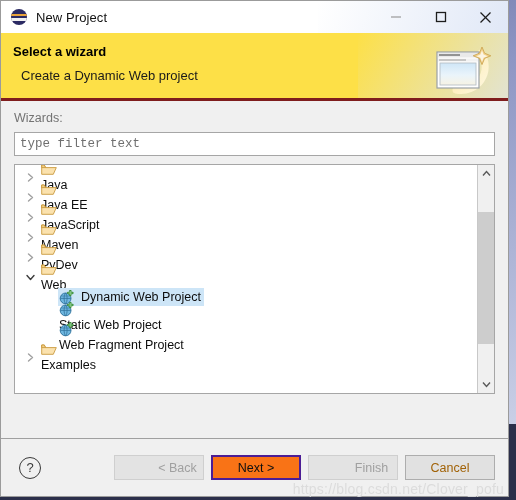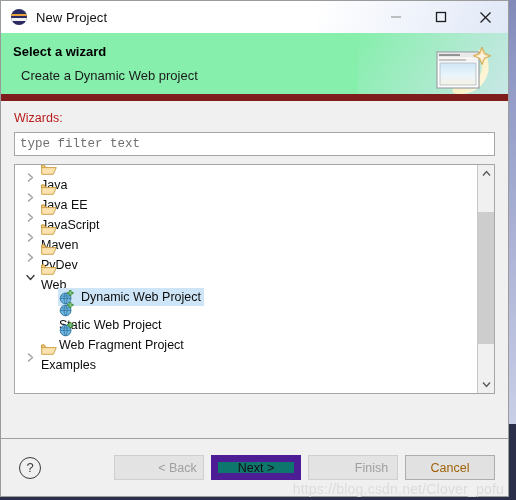--- a/index.html
+++ b/index.html
@@ -87,22 +87,22 @@
     width: 45px; height: 32px;
     display: flex; align-items: center; justify-content: center;
     cursor: default;
   }
   .wc svg { display: block; }
 
   
   #header {
     flex: 0 0 auto;
     height: 68px;
-    background: #86efac;
-    border-bottom: 7px solid #7f1d1d;
+    background: #fde047;
+    border-bottom: 3px solid #7f1d1d;
     position: relative;
     padding: 11px 0 0 12px;
     overflow: hidden;
   }
   #header .hdr-glow {
     position: absolute;
     right: 0; top: 0;
     width: 150px; height: 68px;
     background: linear-gradient(120deg, rgba(255,255,255,0) 0%, rgba(219,228,246,0.8) 100%);
   }
@@ -130,21 +130,21 @@
   #body {
     flex: 1 1 auto;
     background: #f0f0f0;
     padding: 10px 13px 0 13px;
     display: flex;
     flex-direction: column;
     min-height: 0;
   }
   #wizards-label {
     font-size: 12.5px;
-    color: #b91c1c;
+    color: #737373;
     margin-bottom: 7px;
   }
   #filter-input {
     width: 100%;
     height: 24px;
     border: 1px solid #a6a6a6;
     background: #ffffff;
     font-family: Liberation Mono, monospace;
     font-size: 12.5px;
     color: #6f6f6f;
@@ -250,22 +250,22 @@
     width: 90px; height: 25px;
     font-family: "Liberation Sans", sans-serif;
     font-size: 12.5px;
     display: flex; align-items: center; justify-content: center;
     border: 1px solid #adadad;
     background: #e1e1e1;
     color: #a16207;
   }
   .btn.disabled { color: #a0a0a0; background: #e3e3e3; border-color: #cfcfcf; padding-left: 37px; }
   .btn.default {
-    background: #0f766e;
-    border: 7px solid #4c1d95;
+    background: #f97316;
+    border: 2px solid #4c1d95;
     color: #101010;
   }
   #watermark {
     position: absolute;
     right: 4px; bottom: -1px;
     font-size: 14px;
     color: #dcdcdc;
     letter-spacing: 0.2px;
     white-space: nowrap;
     pointer-events: none;

